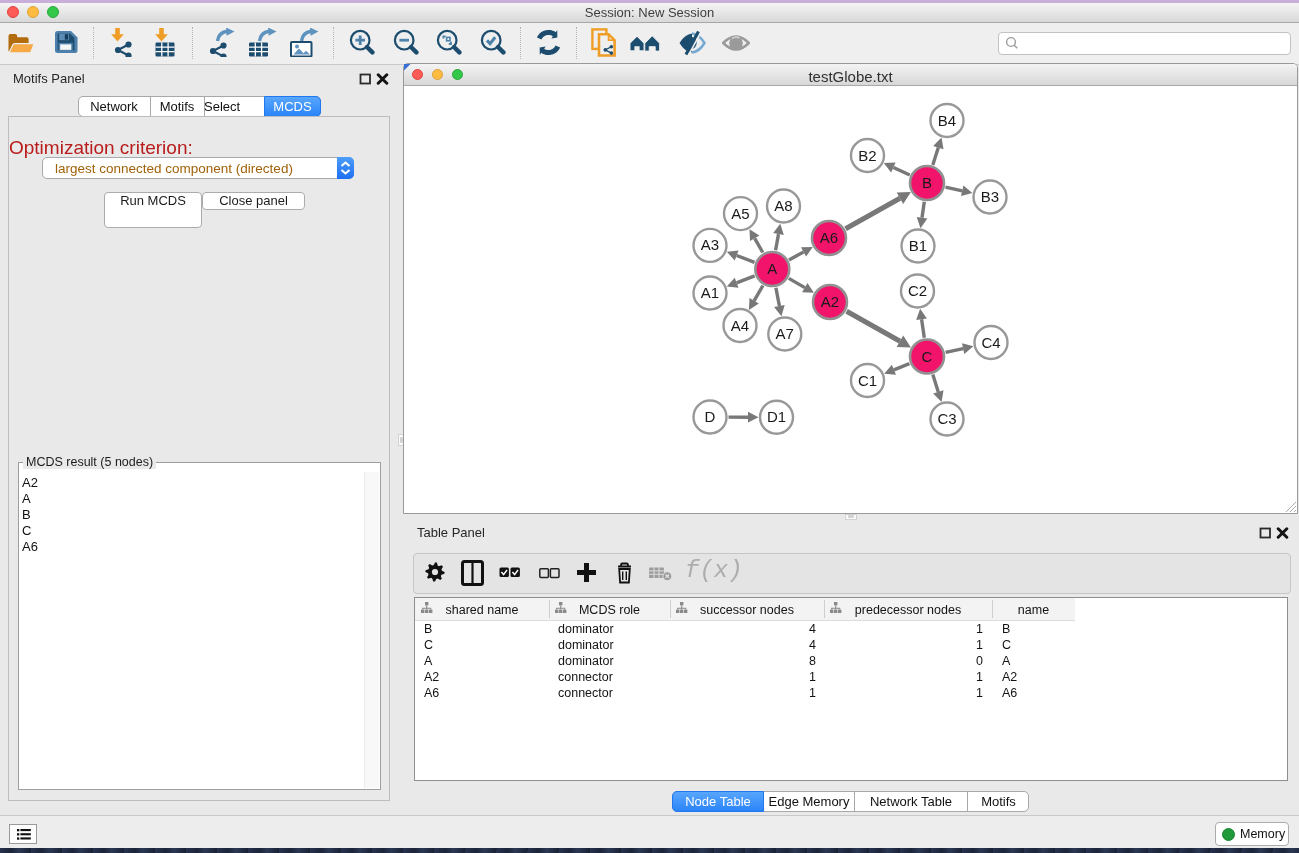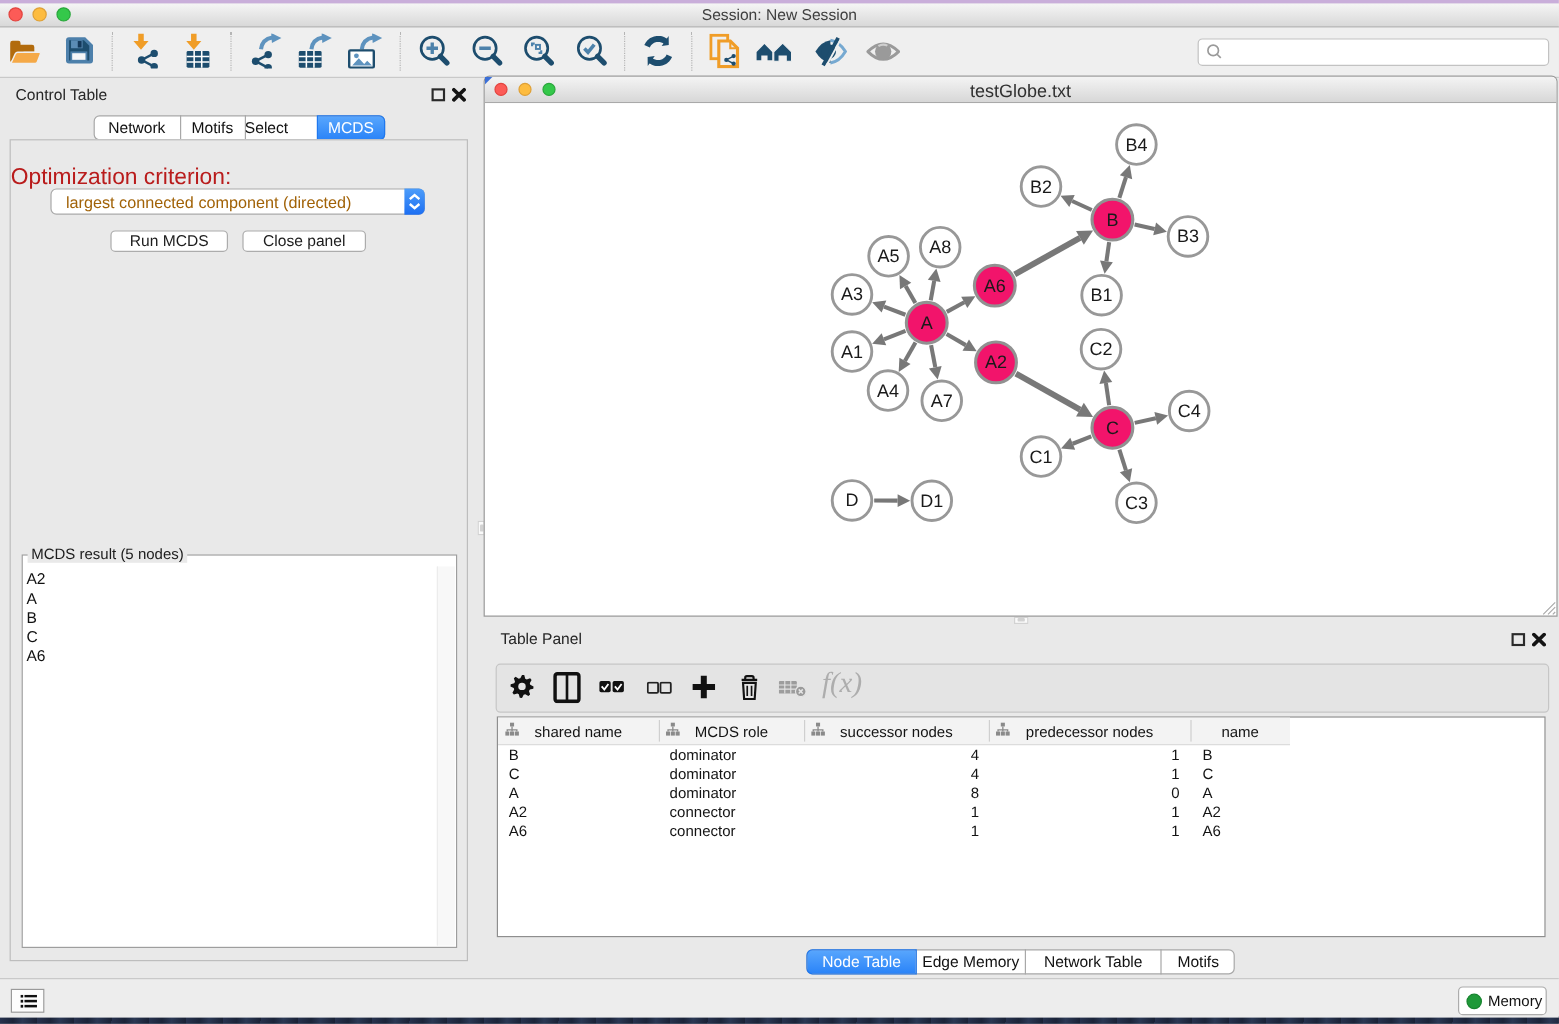--- a/index.html
+++ b/index.html
@@ -146,21 +146,21 @@
 <div class="sep" style="left:333px"></div>
 <div class="sep" style="left:520px"></div>
 <div class="sep" style="left:576px"></div>
 
 <div class="abs" style="left:998px;top:32px;width:291px;height:21px;background:#fff;border:1px solid #c2c2c2;border-radius:4px"></div>
 <svg class="abs" style="left:1005px;top:36px" width="14" height="14" viewBox="0 0 14 14">
     <circle cx="6" cy="6" r="4.4" fill="none" stroke="#9a9a9a" stroke-width="1.4"></circle>
     <line x1="9.2" y1="9.2" x2="12.3" y2="12.3" stroke="#9a9a9a" stroke-width="1.4"></line>
   </svg>
 
-<div class="abs" style="left:13px;top:71px;font-size:13px;color:#262626">Control Table</div>
+<div class="abs" style="left:13px;top:71px;font-size:13px;color:#262626">Motifs Panel</div>
 <svg class="abs" style="left:359px;top:73px" width="13" height="12">
     <rect x="1.5" y="1.5" width="9.5" height="9" fill="none" stroke="#2a2a2a" stroke-width="1.8"></rect>
   </svg>
 <svg class="abs" style="left:376px;top:73px" width="13" height="12">
     <path d="M2.2,1.8 L10.8,10.2 M10.8,1.8 L2.2,10.2" stroke="#141414" stroke-width="3" stroke-linecap="round"></path>
   </svg>
 
 <div class="abs" style="left:78px;top:96px;width:243px;height:21px;background:#fff;border:1px solid #a8a8a8;border-radius:5px;box-sizing:border-box"></div>
 <div class="abs" style="left:150px;top:96px;width:1px;height:21px;background:#a8a8a8"></div>
 <div class="abs" style="left:204px;top:96px;width:1px;height:21px;background:#a8a8a8"></div>
@@ -174,21 +174,21 @@
 <div class="abs" style="left:9px;top:137px;width:380px;text-align:left;font-size:19px;color:#b91c1c">Optimization criterion:</div>
 
 <div class="abs" style="left:42px;top:157px;width:312px;height:22px;background:#fff;border:1px solid #a9a9a9;border-radius:5px;box-sizing:border-box"></div>
 <div class="abs" style="left:337px;top:157px;width:17px;height:22px;background:linear-gradient(#4d9dfa,#1d6ff2);border-radius:0 5px 5px 0"></div>
 <svg class="abs" style="left:338px;top:160px" width="15" height="16" viewBox="0 0 15 16">
     <path d="M3.5,6 L7.5,2.5 L11.5,6" fill="none" stroke="#fff" stroke-width="2"></path>
     <path d="M3.5,10 L7.5,13.5 L11.5,10" fill="none" stroke="#fff" stroke-width="2"></path>
   </svg>
 <div class="abs" style="left:55px;top:161px;font-size:13.5px;color:#a16207">largest connected component (directed)</div>
 
-<div class="btn" style="left:92px;top:192px;width:98px;height:18px;line-height:16px">Run MCDS</div>
+<div class="btn" style="left:104px;top:192px;width:98px;height:36px;line-height:16px">Run MCDS</div>
 <div class="btn" style="left:202px;top:192px;width:103px;height:18px;line-height:16px">Close panel</div>
 
 <div class="abs" style="left:18px;top:462px;width:363px;height:328px;border:1px solid #9e9e9e;box-sizing:border-box;background:#fff"></div>
 <div class="abs" style="left:23px;top:455px;background:#e9e9e9;padding:0 3px;font-size:12.5px;color:#1c1c1c">MCDS result (5 nodes)</div>
 <div class="abs" style="left:364px;top:472px;width:14px;height:316px;background:#f8f8f8;border-left:1px solid #ececec"></div>
 <div class="abs" style="left:22px;top:475px;font-size:13px;color:#111;line-height:16.1px">A2<br>A<br>B<br>C<br>A6</div>
 
 <div class="abs" style="left:398px;top:434px;width:6px;height:11.5px;background:#fafafa;border:1px solid #d2d2d2;box-sizing:border-box"></div>
 <div class="abs" style="left:399.5px;top:437px;width:3px;height:5.5px;background:#d2d2d2;border-radius:1px"></div>
 <div class="abs" style="left:845px;top:513.5px;width:11.5px;height:6px;background:#fafafa;border:1px solid #d2d2d2;box-sizing:border-box"></div>
@@ -332,21 +332,21 @@
     <path d="M2,4.5 h13 M5,4.5 v-1.6 q0-1.4 1.4-1.4 h4.2 q1.4,0 1.4,1.4 v1.6" fill="none" stroke="#111" stroke-width="1.8"></path>
     <path d="M3.2,7 h10.6 l-0.9,13.5 h-8.8 Z" fill="none" stroke="#111" stroke-width="1.8"></path>
     <path d="M6.7,9.5 v8.5 M10.3,9.5 v8.5" stroke="#111" stroke-width="1.4"></path>
   </svg>
 <svg class="abs" style="left:649px;top:566px" width="24" height="15" viewBox="0 0 24 15">
     <rect x="0" y="1.5" width="15" height="10.5" rx="1" fill="#9d9d9d"></rect>
     <path d="M0,4.9 h15 M5,1.5 v10.5 M10,1.5 v10.5 M0,8.3 h15" stroke="#e4e4e4" stroke-width="0.9"></path>
     <circle cx="18.3" cy="10.2" r="4.4" fill="#9a9a9a" stroke="#e4e4e4" stroke-width="1"></circle>
     <path d="M16.6,8.5 l3.4,3.4 M20,8.5 l-3.4,3.4" stroke="#e4e4e4" stroke-width="1.3"></path>
   </svg>
-<div class="abs" style="left:685px;top:557px;font-family:Liberation Serif, serif;font-style:italic;font-size:24px;color:#adadad">f(x)</div>
+<div class="abs" style="left:685px;top:557px;font-family:Liberation Mono, monospace;font-style:italic;font-size:24px;color:#adadad">f(x)</div>
 
 <div class="abs" style="left:414px;top:597px;width:874px;height:184px;background:#fff;border:1px solid #8e8e8e;box-sizing:border-box"></div>
 <div class="abs" style="left:415px;top:598px;width:660px;height:22px;background:#f3f3f3;border-bottom:1px solid #dcdcdc"></div>
 <svg class="abs" style="left:421px;top:602px" width="12" height="12" viewBox="0 0 12 12">
     <g fill="#8a8a8a">
       <rect x="4" y="0" width="3.4" height="3.4"></rect>
       <rect x="0" y="7.6" width="3.4" height="3.4"></rect>
       <rect x="4" y="7.6" width="3.4" height="3.4"></rect>
       <rect x="8" y="7.6" width="3.4" height="3.4"></rect>
       <path d="M5.7,3.4 v2 M1.7,7.6 v-1.4 h8 v1.4 M5.7,5.4 v2.2" stroke="#8a8a8a" stroke-width="1.1" fill="none"></path>

